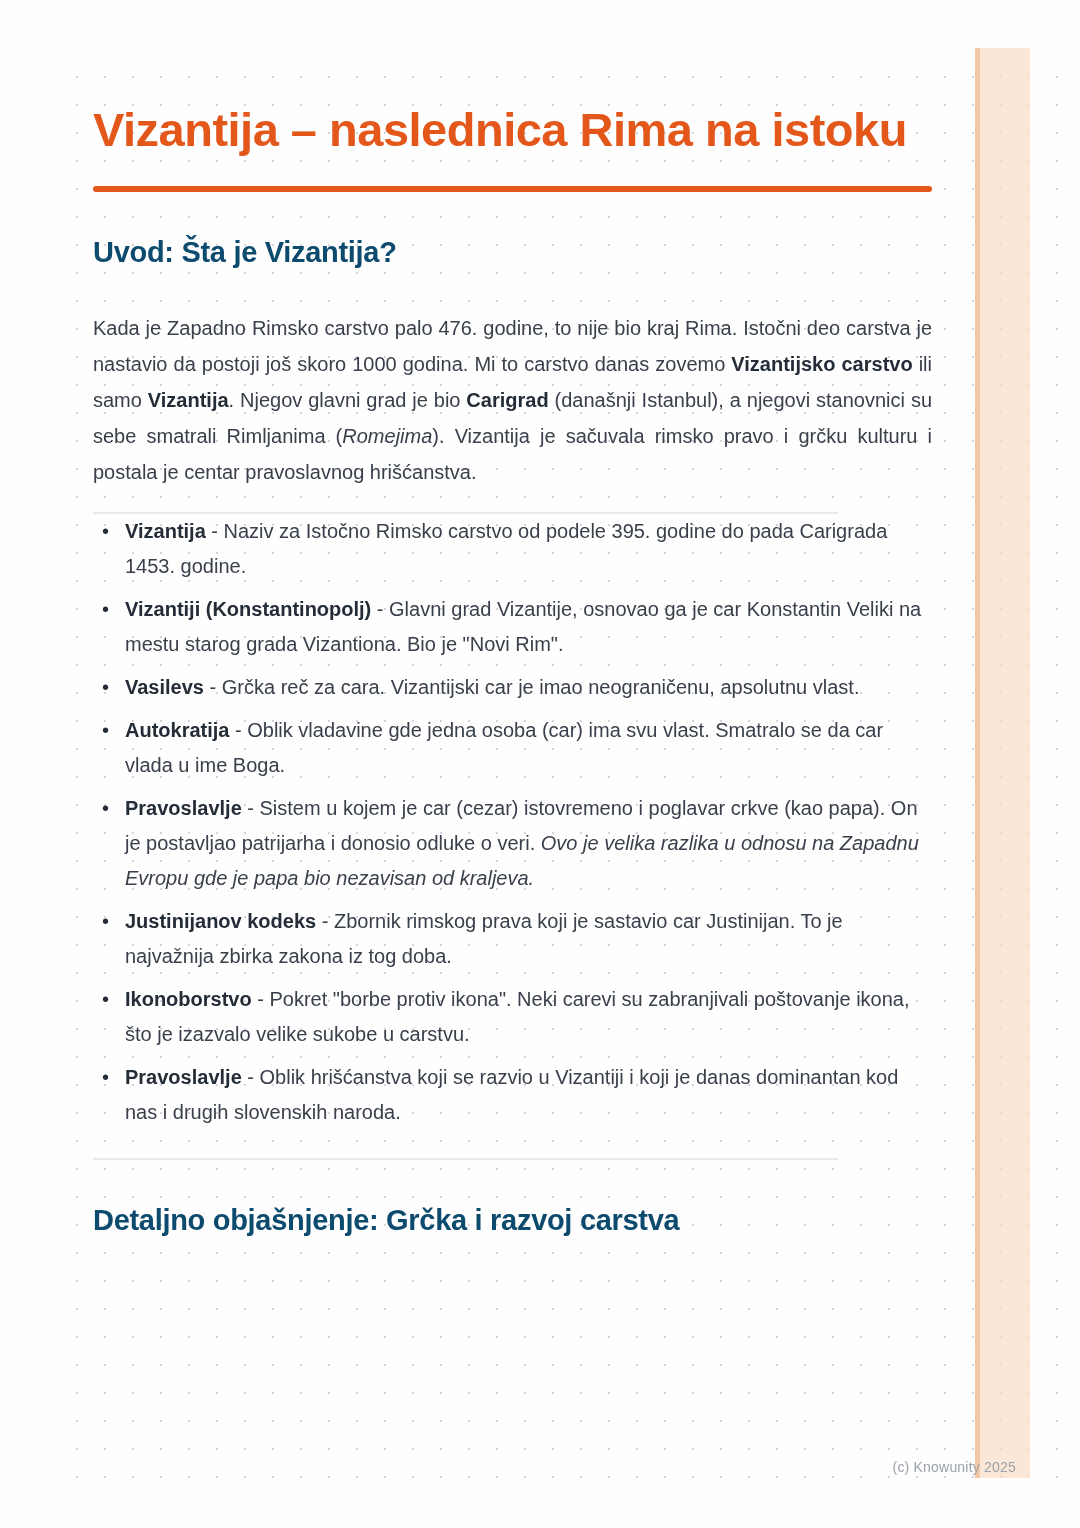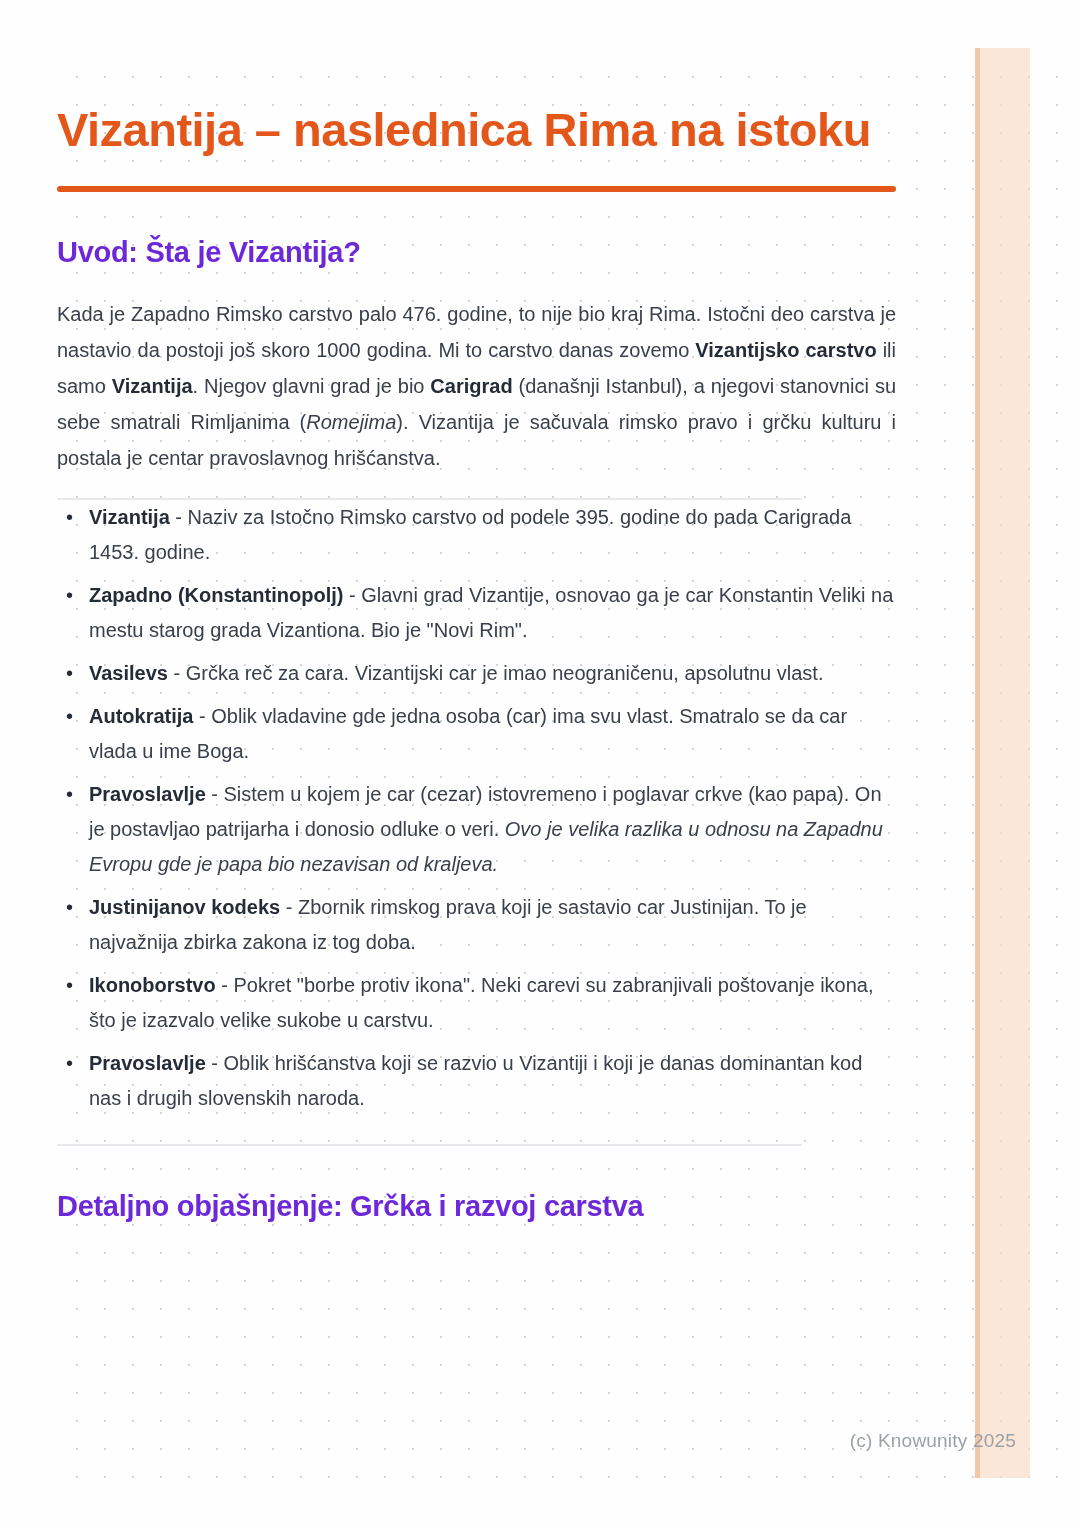--- a/index.html
+++ b/index.html
@@ -23,21 +23,21 @@
     position:absolute;
     left:975px; top:48px;
     width:55px; height:1430px;
     background:rgba(248,222,200,0.72);
     border-left:5px solid #f3c8a6;
     z-index:2;
   }
   .content {
     position:relative;
     z-index:3;
-    padding:98px 0 0 57px;
+    padding:98px 0 0 93px;
     width:930px;
   }
   h1.title {
     width:850px;
     font-size:47px;
     line-height:64px;
     font-weight:700;
     letter-spacing:-0.5px;
     color:#e4571b;
   }
@@ -46,24 +46,24 @@
     width:839px; height:6px;
     border-radius:3px;
     background:#e4571b;
   }
   h2.section {
     margin-top:42px;
     font-size:29px;
     line-height:36px;
     font-weight:700;
     letter-spacing:-0.3px;
-    color:#6d28d9;
+    color:#0c4a6e;
   }
   p.intro {
-    margin-top:26px;
+    margin-top:40px;
     width:839px;
     font-size:20px;
     line-height:36px;
     color:#39404b;
     text-align:justify;
   }
   p.intro b, .terms b { color:#242c37; font-weight:700; }
   hr.divider {
     border:none;
     margin-top:22px;
@@ -86,22 +86,22 @@
   ul.terms li::before {
     content:"\2022";
     position:absolute;
     left:9px; top:0;
     color:#242c37;
     font-size:20px;
   }
   ul.terms li i, p.intro i { font-style:italic; }
   .watermark {
     position:absolute;
-    right:64px; bottom:76px;
-    font-size:19px;
+    right:64px; bottom:53px;
+    font-size:14px;
     color:#9ba1a9;
     z-index:4;
     letter-spacing:0.2px;
   }
 </style>
 </head>
 <body>
 
 <div class="dots"></div>
 <div class="next-page-stripe"></div>
@@ -110,21 +110,21 @@
   <h1 class="title">Vizantija – naslednica Rima na istoku</h1>
   <div class="rule"></div>
 
   <h2 class="section">Uvod: Šta je Vizantija?</h2>
   <p class="intro"><span>Kada je Zapadno Rimsko carstvo palo 476. godine, to nije bio kraj Rima. Istočni deo carstva je nastavio da postoji još skoro 1000 godina. Mi to carstvo danas zovemo </span><b>Vizantijsko carstvo</b><span> ili samo </span><b>Vizantija</b><span>. Njegov glavni grad je bio </span><b>Carigrad</b><span> (današnji Istanbul), a njegovi stanovnici su sebe smatrali Rimljanima (</span><i>Romejima</i><span>). Vizantija je sačuvala rimsko pravo i grčku kulturu i postala je centar pravoslavnog hrišćanstva.</span></p>
 
   <hr class="divider">
 
   <ul class="terms" id="terms-list">
       <li><b>Vizantija</b> - Naziv za Istočno Rimsko carstvo od podele 395. godine do pada Carigrada 1453. godine.</li>
-      <li><b>Zapadno (Konstantinopolj)</b> - Glavni grad Vizantije, osnovao ga je car Konstantin Veliki na mestu starog grada Vizantiona. Bio je "Novi Rim".</li>
+      <li><b>Vizantiji (Konstantinopolj)</b> - Glavni grad Vizantije, osnovao ga je car Konstantin Veliki na mestu starog grada Vizantiona. Bio je "Novi Rim".</li>
       <li><b>Vasilevs</b> - Grčka reč za cara. Vizantijski car je imao neograničenu, apsolutnu vlast.</li>
       <li><b>Autokratija</b> - Oblik vladavine gde jedna osoba (car) ima svu vlast. Smatralo se da car vlada u ime Boga.</li>
       <li><b>Pravoslavlje</b> - Sistem u kojem je car (cezar) istovremeno i poglavar crkve (kao papa). On je postavljao patrijarha i donosio odluke o veri.<i> Ovo je velika razlika u odnosu na Zapadnu Evropu gde je papa bio nezavisan od kraljeva.</i></li>
       <li><b>Justinijanov kodeks</b> - Zbornik rimskog prava koji je sastavio car Justinijan. To je najvažnija zbirka zakona iz tog doba.</li>
       <li><b>Ikonoborstvo</b> - Pokret "borbe protiv ikona". Neki carevi su zabranjivali poštovanje ikona, što je izazvalo velike sukobe u carstvu.</li>
       <li><b>Pravoslavlje</b> - Oblik hrišćanstva koji se razvio u Vizantiji i koji je danas dominantan kod nas i drugih slovenskih naroda.</li>
     </ul>
 
   <hr class="divider second">
 

